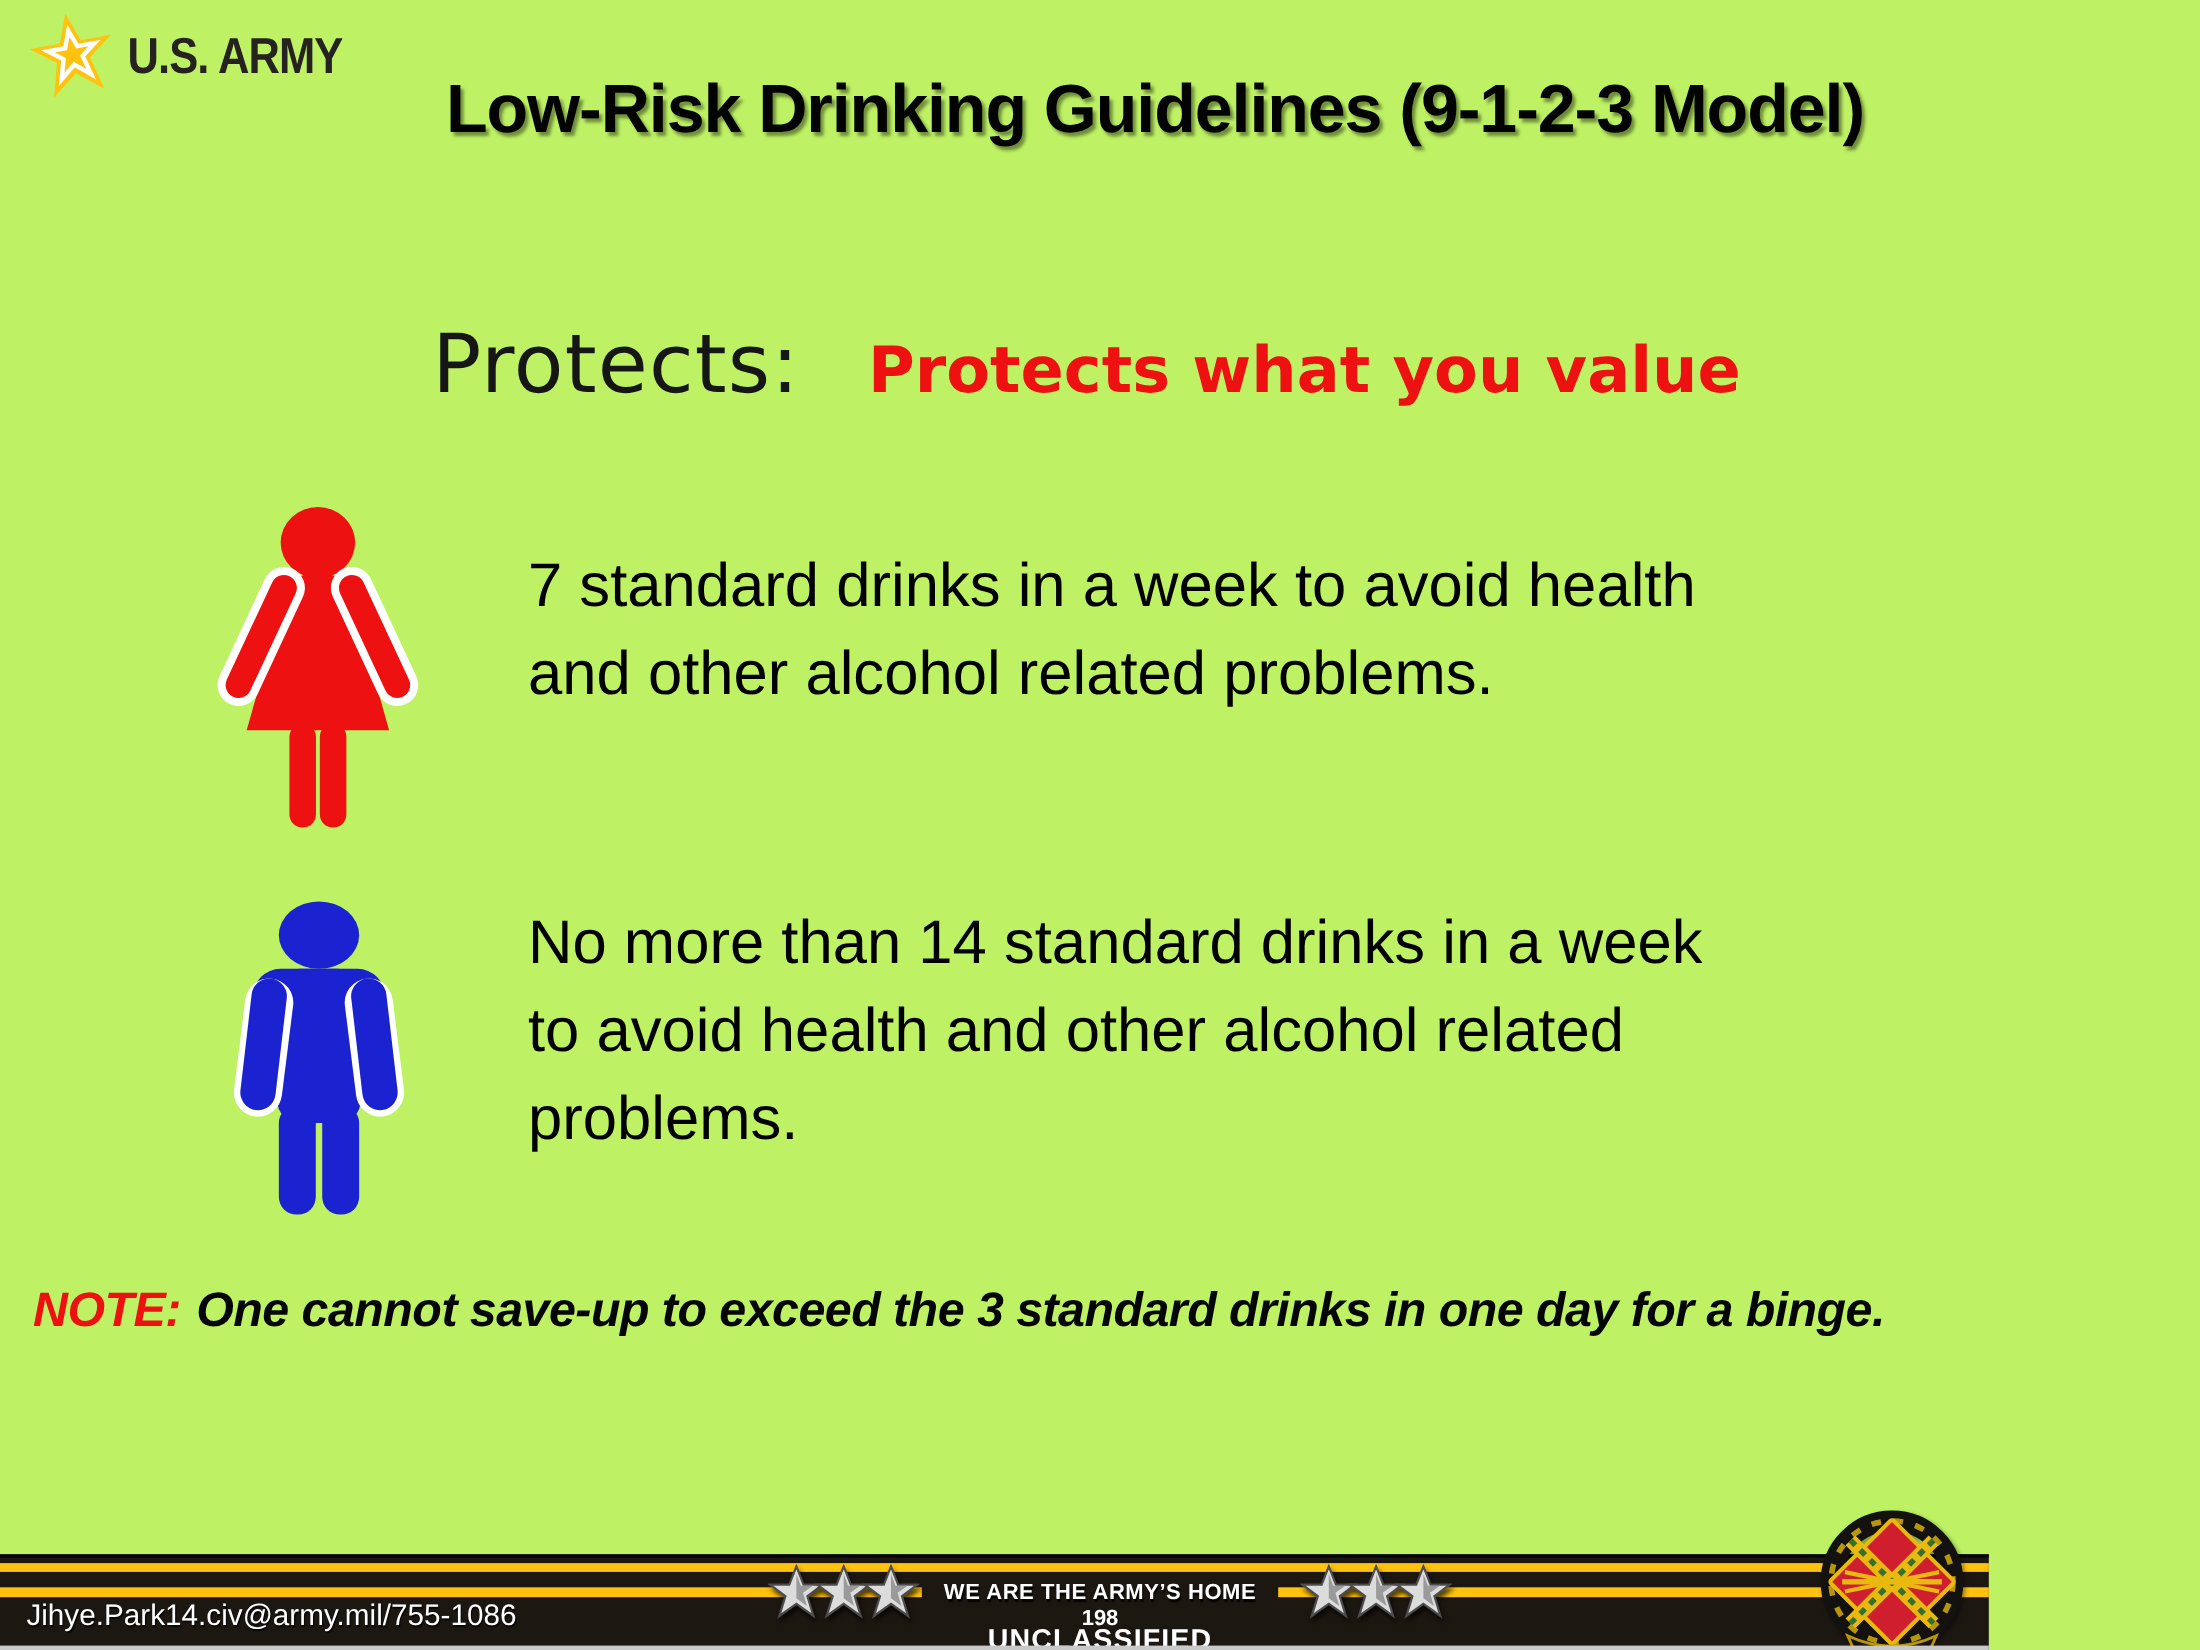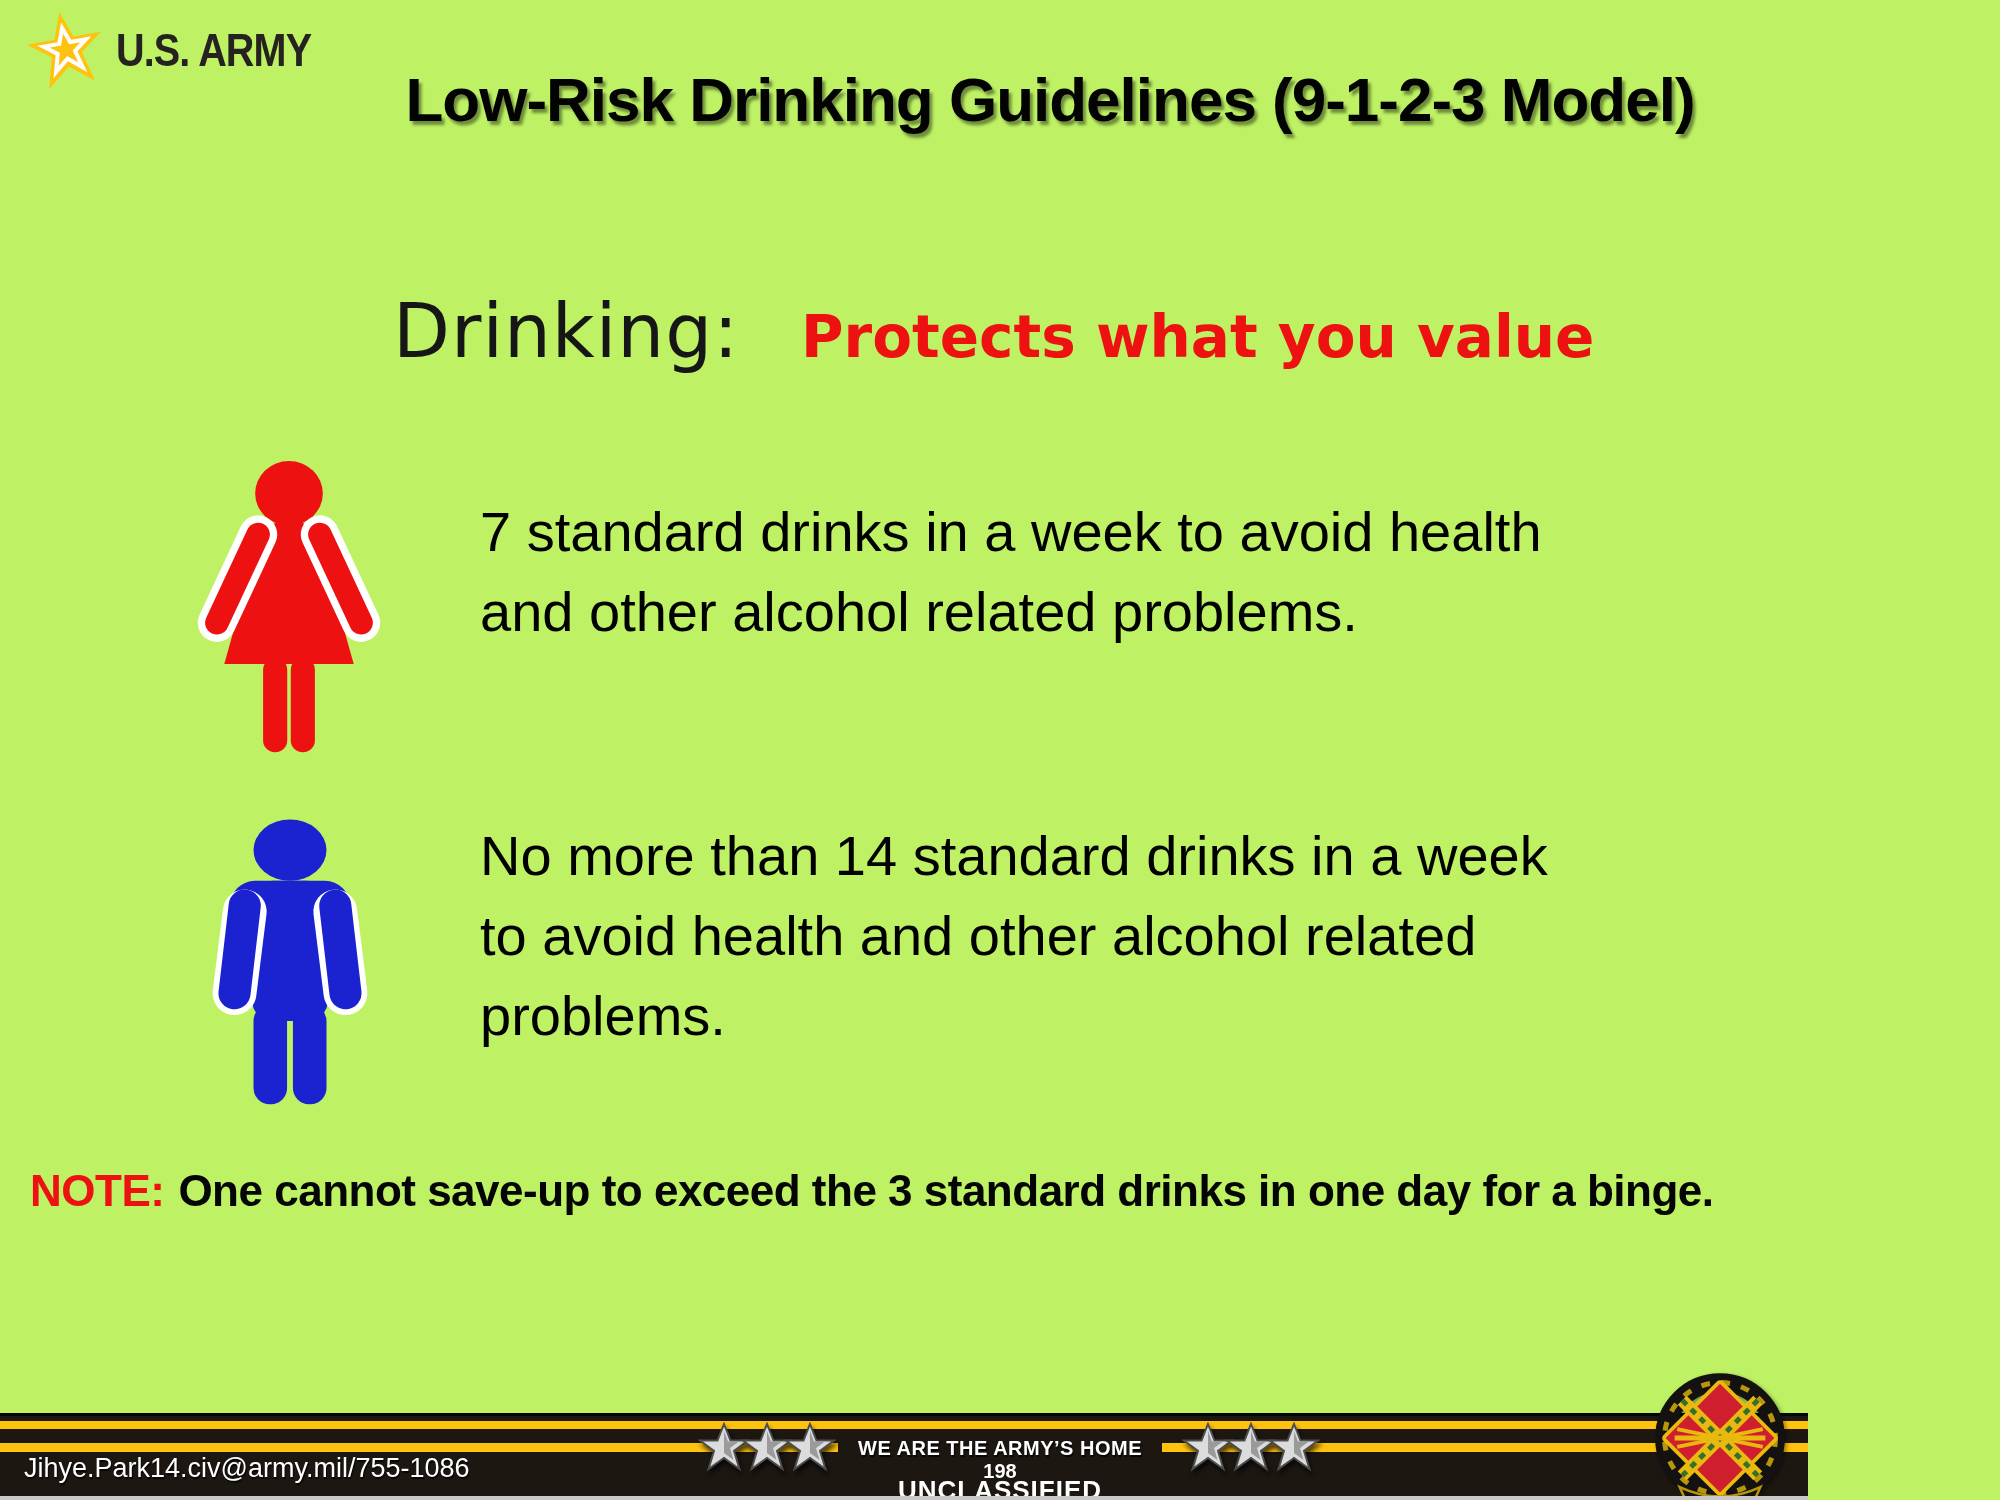--- a/index.html
+++ b/index.html
@@ -28,21 +28,21 @@
   .icon-female { left:186px; top:456px; }
   .icon-male   { left:184px; top:818px; }
 
   .guide-text { position:absolute; left:460px; font-size:56px; line-height:80px; color:#000;
                 letter-spacing:0; white-space:nowrap;margin-left:20px; }
   .guide-text-1 { top:492px; }
   .guide-text-2 { top:816px; }
 
   
   .note { position:absolute; left:30px; top:1166px; font-size:44px; font-weight:bold;
-          letter-spacing:-.5px; white-space:nowrap; color:#050505; }
+          letter-spacing:-.5px; white-space:nowrap; color:#050505;font-style:italic; }
   .note-label { color:#ee1111; margin-right:14px; }
 
   
   .footer { position:absolute; left:0; top:1413px; width:1808px; height:87px; background:#1d1712; }
   .footer-topline { position:absolute; top:0; left:0; right:0; height:3px; background:#060606; }
   .stripe { position:absolute; left:0; right:0; background:#ffc20e; }
   .stripe-1 { top:8px;  height:8px; }
   .stripe-2 { top:30px; height:9px; }
   .footer-bottom-line { position:absolute; bottom:0; left:0; right:0; height:4px; background:#c9c9c9; }
 
@@ -78,21 +78,21 @@
         <polygon points="50,2 62,35 97,35 69,56 79,94 50,71 21,94 31,56 3,35 38,35" fill="#ffc20e"></polygon>
         <polygon points="50,22 57,41 77,41 61,53 67,75 50,61 33,75 39,53 23,41 43,41" fill="none" stroke="#ffffff" stroke-width="5"></polygon>
       </g>
     </svg>
     <div class="logo-text">U.S. ARMY</div>
   </div>
 
   <div class="title">Low-Risk Drinking Guidelines (9-1-2-3 Model)</div>
 
   <div class="benefit">
-    <span class="benefit-label">Drinking:</span>
+    <span class="benefit-label">Protects:</span>
     <span class="benefit-value">Protects what you value</span>
   </div>
 
   <svg class="person-icon icon-female" width="206" height="310" viewBox="0 0 70 104">
     <g fill="#ee1111">
       <ellipse cx="35" cy="12" rx="11.5" ry="11"></ellipse>
       <path d="M35,21.5 C29,21.5 26,24 25,27.5 L13,70 L57,70 L45,27.5 C44,24 41,21.5 35,21.5 Z"></path>
     </g>
     <path d="M24.5,26 L10.5,56" stroke="#ffffff" stroke-width="13" stroke-linecap="round" fill="none"></path>
     <path d="M45.5,26 L59.5,56" stroke="#ffffff" stroke-width="13" stroke-linecap="round" fill="none"></path>

